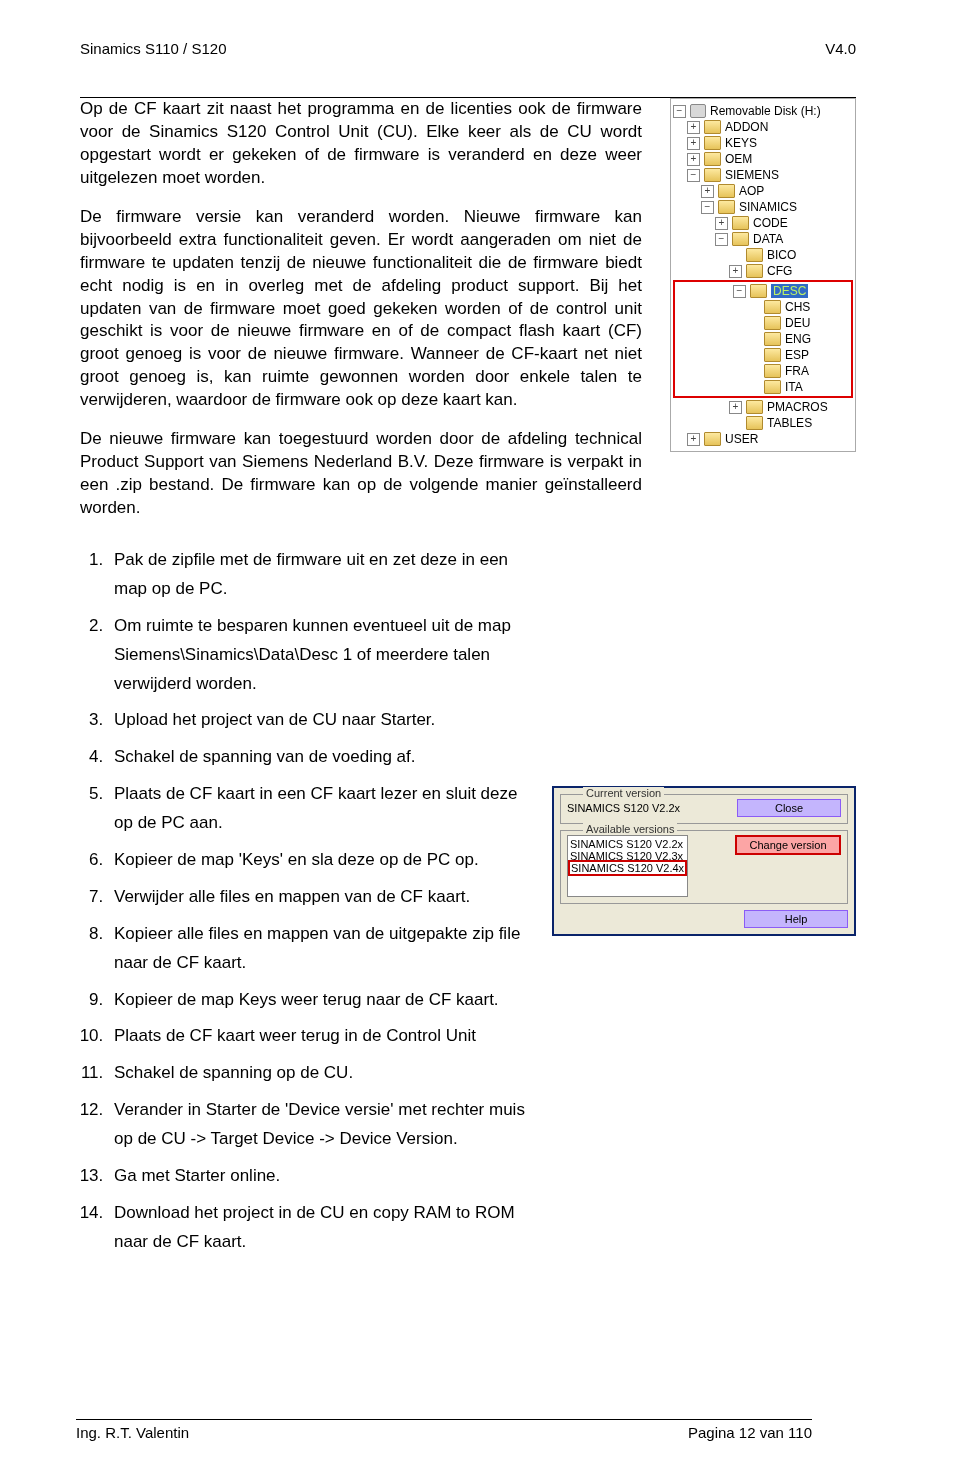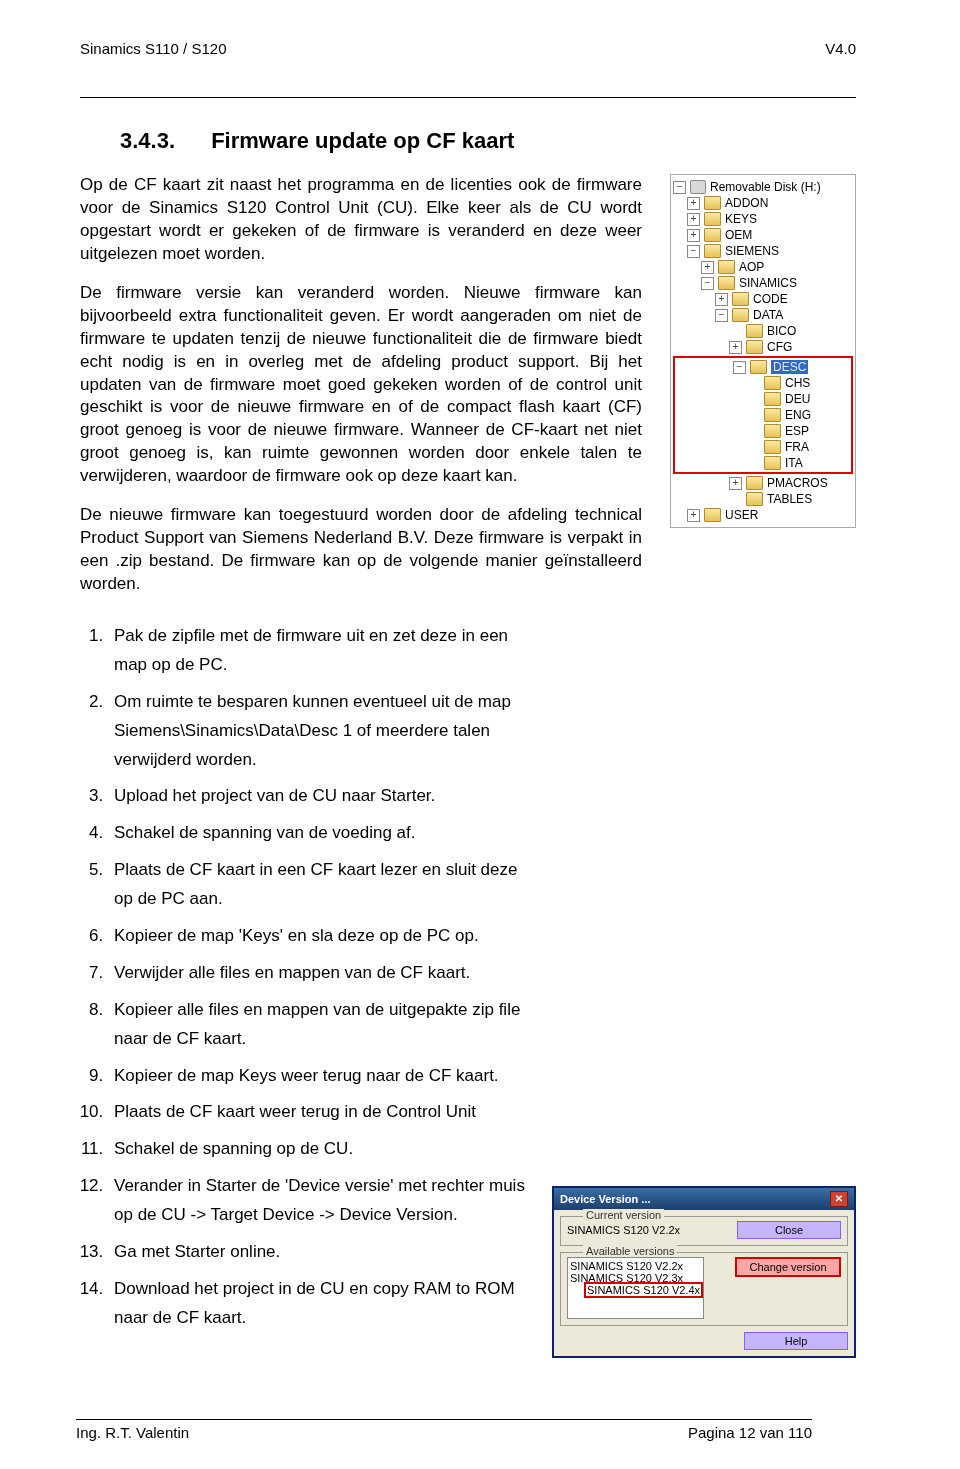--- a/index.html
+++ b/index.html
@@ -91,35 +91,35 @@
     border:1px solid #888;
     border-radius:2px;
   }
   .redbox { border:2px solid #d00; padding:1px 2px; margin:1px 0; }
   .i1 { padding-left: 0px; }
   .i2 { padding-left: 14px; }
   .i3 { padding-left: 28px; }
   .i4 { padding-left: 42px; }
   .i5 { padding-left: 56px; }
   .i6 { padding-left: 70px; text-align: center; }
-  .sel { background:#316ac5; color:#e5e5e5; padding:0 2px; }
+  .sel { background:#316ac5; color:#bef264; padding:0 2px; }
 
   ol.steps {
     font-size: 17px;
     line-height: 1.7;
     padding-left: 28px;
     margin-top: 10px;
   }
   ol.steps li { margin-bottom: 8px; padding-left:6px; }
   ol.steps li::marker { font-weight: normal; }
 
   .lower-wrap {
     display:flex;
     gap:20px;
-    align-items:flex-end;
+    align-items:flex-start;
   }
   .dialog {
     width: 300px;
     border: 2px solid #0a246a;
     background: #ece9d8;
     font-family: Tahoma, Arial, sans-serif;
     font-size: 11px;
     flex-shrink:0;
   }
   .dlg-title {
@@ -167,21 +167,20 @@
     background:#fff;
     border:1px solid #888;
     height:56px;
     padding:2px;
     font-size:11px;
     overflow:hidden;
   }
   .dlg-list .selrow {
     outline:2px solid #c00;
     padding:0 1px;
-    margin-left:16px;
   }
   .footer {
     position:absolute;
     bottom:28px;
     left:76px;
     right:80px;
   }
   .footer-line {
     border:none;
     border-top:1px solid #000;
@@ -199,24 +198,20 @@
 <div class="page">
 
   <div>
     <div class="header-row">
       <span>Sinamics S110 / S120</span>
       <span>V4.0</span>
     </div>
     <hr class="hr">
   </div>
 
-  <h2 class="section-heading">
-    <span class="section-num">3.4.3.</span>
-    <span>Firmware update op CF kaart</span>
-  </h2>
 
   <div class="body-block">
     <div class="body-text">
       <p>Op de CF kaart zit naast het programma en de licenties ook de firmware voor de Sinamics S120 Control Unit (CU). Elke keer als de CU wordt opgestart wordt er gekeken of de firmware is veranderd en deze weer uitgelezen moet worden.</p>
       <p>De firmware versie kan veranderd worden. Nieuwe firmware kan bijvoorbeeld extra functionaliteit geven. Er wordt aangeraden om niet de firmware te updaten tenzij de nieuwe functionaliteit die de firmware biedt echt nodig is en in overleg met de afdeling product support. Bij het updaten van de firmware moet goed gekeken worden of de control unit geschikt is voor de nieuwe firmware en of de compact flash kaart (CF) groot genoeg is voor de nieuwe firmware. Wanneer de CF-kaart net niet groot genoeg is, kan ruimte gewonnen worden door enkele talen te verwijderen, waardoor de firmware ook op deze kaart kan.</p>
       <p>De nieuwe firmware kan toegestuurd worden door de afdeling technical Product Support van Siemens Nederland B.V. Deze firmware is verpakt in een .zip bestand. De firmware kan op de volgende manier geïnstalleerd worden.</p>
     </div>
 
     <div class="tree" id="tree">
         <div class="tree-line i1">
@@ -341,24 +336,20 @@
         <li>Kopieer alle files en mappen van de uitgepakte zip file naar de CF kaart.</li>
         <li>Kopieer de map Keys weer terug naar de CF kaart.</li>
         <li>Plaats de CF kaart weer terug in de Control Unit</li>
         <li>Schakel de spanning op de CU.</li>
         <li>Verander in Starter de 'Device versie' met rechter muis op de CU -&gt; Target Device -&gt; Device Version.</li>
         <li>Ga met Starter online.</li>
         <li>Download het project in de CU en copy RAM to ROM naar de CF kaart.</li>
       </ol>
 
     <div class="dialog" style="margin-top:250px;">
-      <div class="dlg-title">
-        <span>Device Version ...</span>
-        <span class="dlg-close">✕</span>
-      </div>
       <div class="dlg-body">
         <div class="dlg-group">
           <span class="dlg-group-label">Current version</span>
           <div class="dlg-row">
             <span>SINAMICS S120 V2.2x</span>
             <span class="dlg-btn">Close</span>
           </div>
         </div>
         <div class="dlg-group">
           <span class="dlg-group-label">Available versions</span>

